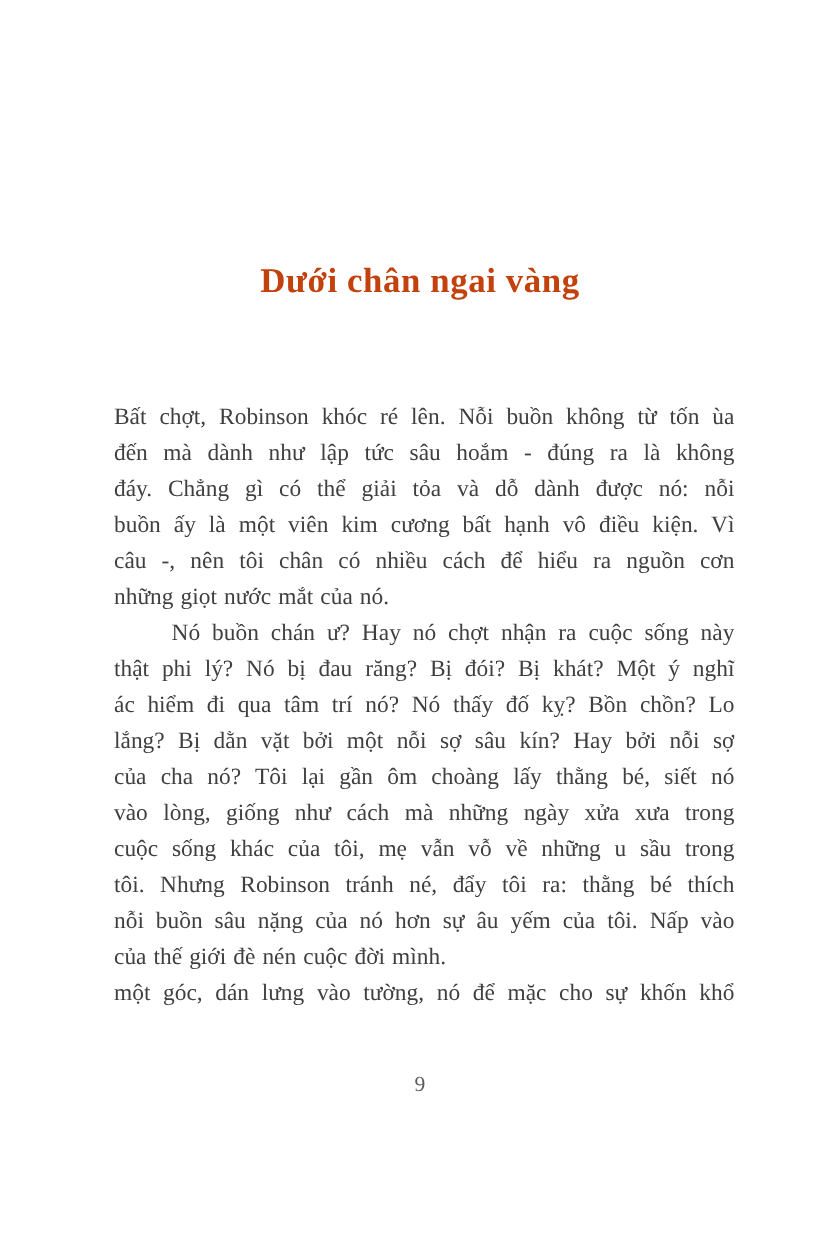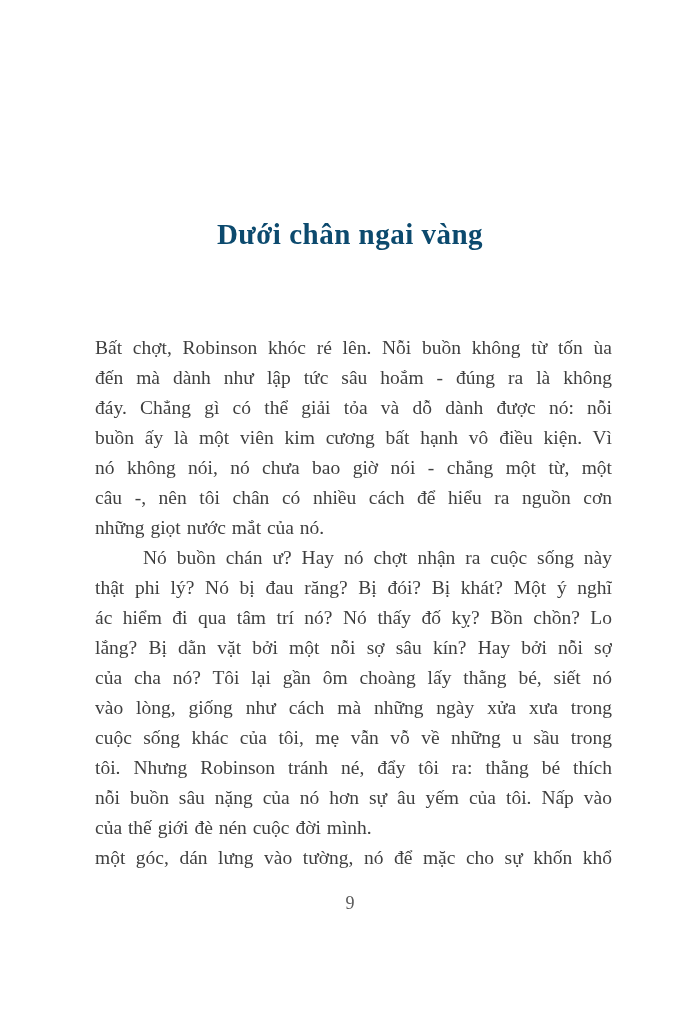--- a/index.html
+++ b/index.html
@@ -25,21 +25,21 @@
   }
   .chapter-title {
     position: absolute;
     top: 218px;
     left: 0;
     width: 100%;
     text-align: center;
     font-size: 29px;
     font-weight: 700;
     letter-spacing: 0.5px;
-    color: #0c4a6e;
+    color: #c2410c;
   }
   .body-text {
     position: absolute;
     top: 333px;
     left: 95px;
     width: 517px;
     font-size: 19.5px;
   }
   .paragraph { display: block; }
   .line {
@@ -72,21 +72,20 @@
 
 <div class="book-page">
   <h1 class="chapter-title">Dưới chân ngai vàng</h1>
 
   <div class="body-text">
       <div class="paragraph">
         <div class="line">Bất chợt, Robinson khóc ré lên. Nỗi buồn không từ tốn ùa</div>
         <div class="line">đến mà dành như lập tức sâu hoắm - đúng ra là không</div>
         <div class="line">đáy. Chẳng gì có thể giải tỏa và dỗ dành được nó: nỗi</div>
         <div class="line">buồn ấy là một viên kim cương bất hạnh vô điều kiện. Vì</div>
-        <div class="line">nó không nói, nó chưa bao giờ nói - chẳng một từ, một</div>
         <div class="line">câu -, nên tôi chân có nhiều cách để hiểu ra nguồn cơn</div>
         <div class="line last">những giọt nước mắt của nó.</div>
       </div>
       <div class="paragraph">
         <div class="line indent">Nó buồn chán ư? Hay nó chợt nhận ra cuộc sống này</div>
         <div class="line">thật phi lý? Nó bị đau răng? Bị đói? Bị khát? Một ý nghĩ</div>
         <div class="line">ác hiểm đi qua tâm trí nó? Nó thấy đố kỵ? Bồn chồn? Lo</div>
         <div class="line">lắng? Bị dằn vặt bởi một nỗi sợ sâu kín? Hay bởi nỗi sợ</div>
         <div class="line">của cha nó? Tôi lại gần ôm choàng lấy thằng bé, siết nó</div>
         <div class="line">vào lòng, giống như cách mà những ngày xửa xưa trong</div>

